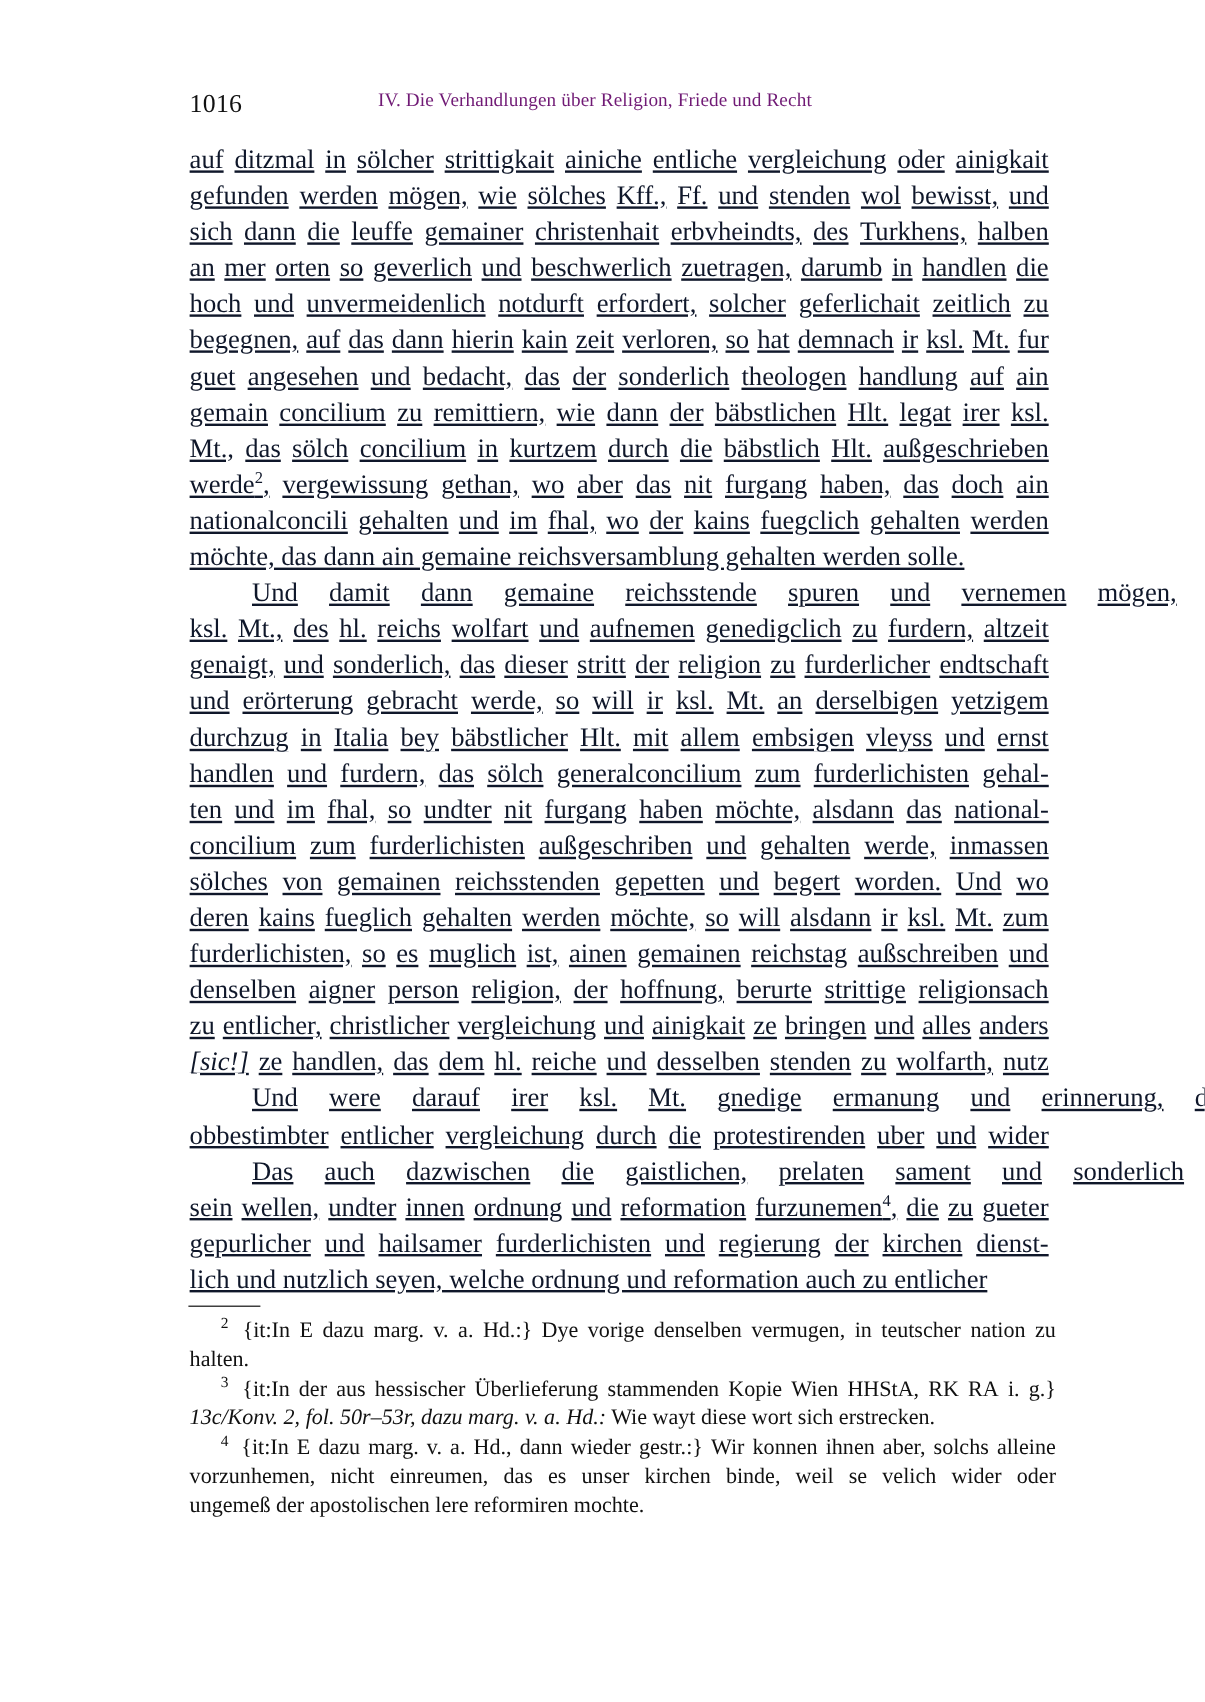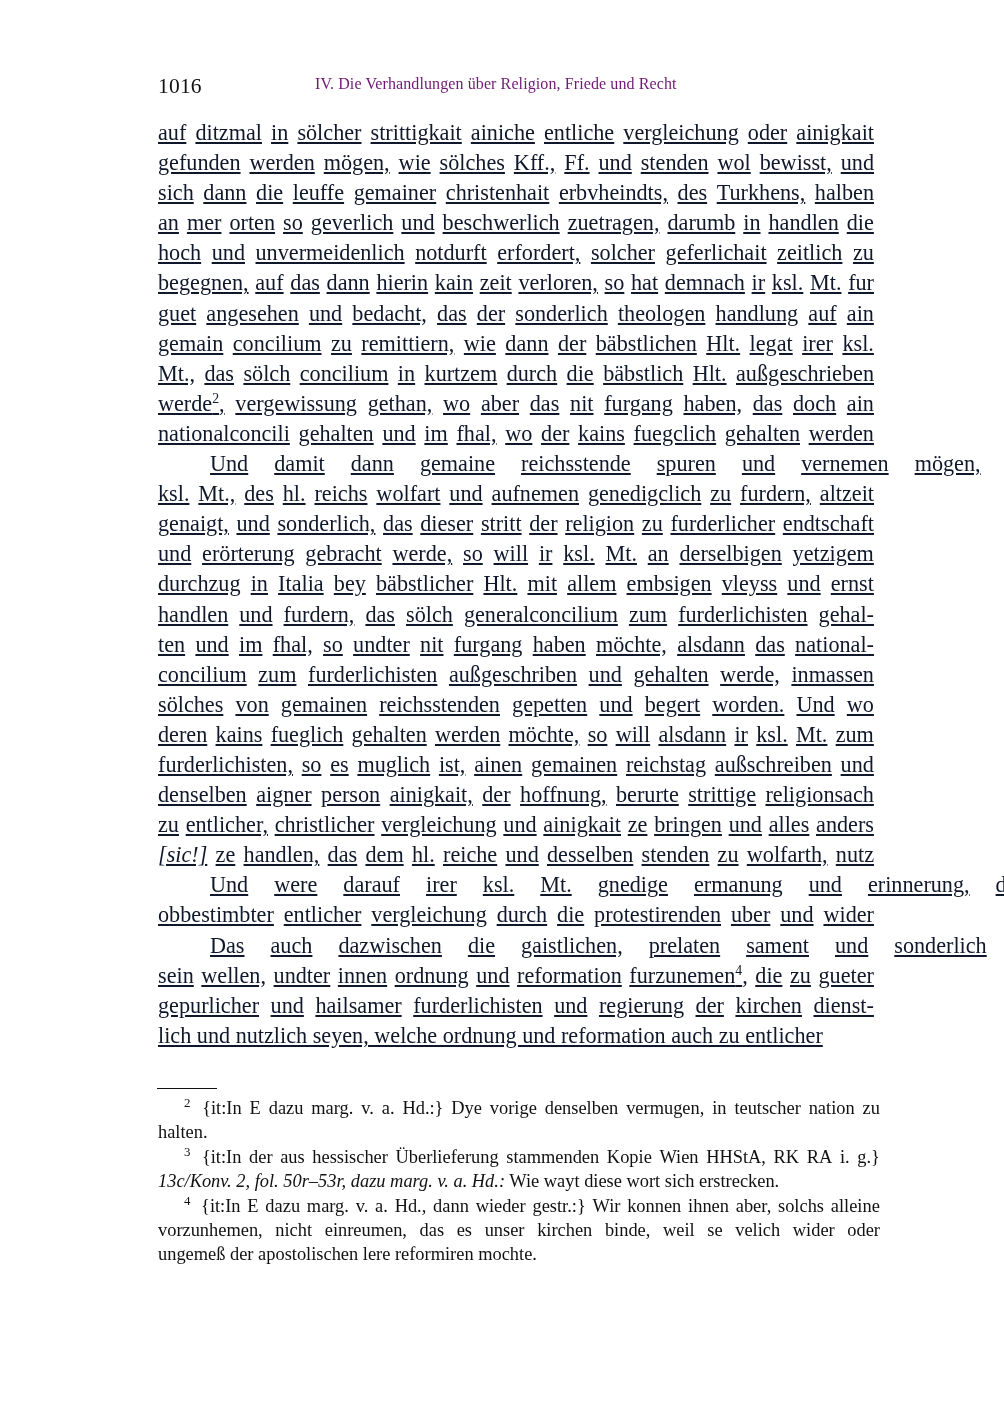--- a/index.html
+++ b/index.html
@@ -272,20 +272,21 @@
           <span>und</span>
           <span>im</span>
           <span>fhal,</span>
           <span>wo</span>
           <span>der</span>
           <span>kains</span>
           <span>fuegclich</span>
           <span>gehalten</span>
           <span>werden</span>
         </span>
+        <span class="ln">möchte, das dann ain gemaine reichsversamblung gehalten werden solle.</span>
       </p>
       <p class="para">
         <span class="ln j first">
           <span>Und</span>
           <span>damit</span>
           <span>dann</span>
           <span>gemaine</span>
           <span>reichsstende</span>
           <span>spuren</span>
           <span>und</span>
@@ -420,21 +421,21 @@
           <span>ainen</span>
           <span>gemainen</span>
           <span>reichstag</span>
           <span>außschreiben</span>
           <span>und</span>
         </span>
         <span class="ln j">
           <span>denselben</span>
           <span>aigner</span>
           <span>person</span>
-          <span>ainigkait,</span>
+          <span>religion,</span>
           <span>der</span>
           <span>hoffnung,</span>
           <span>berurte</span>
           <span>strittige</span>
           <span>religionsach</span>
         </span>
         <span class="ln j">
           <span>zu</span>
           <span>entlicher,</span>
           <span>christlicher</span>

